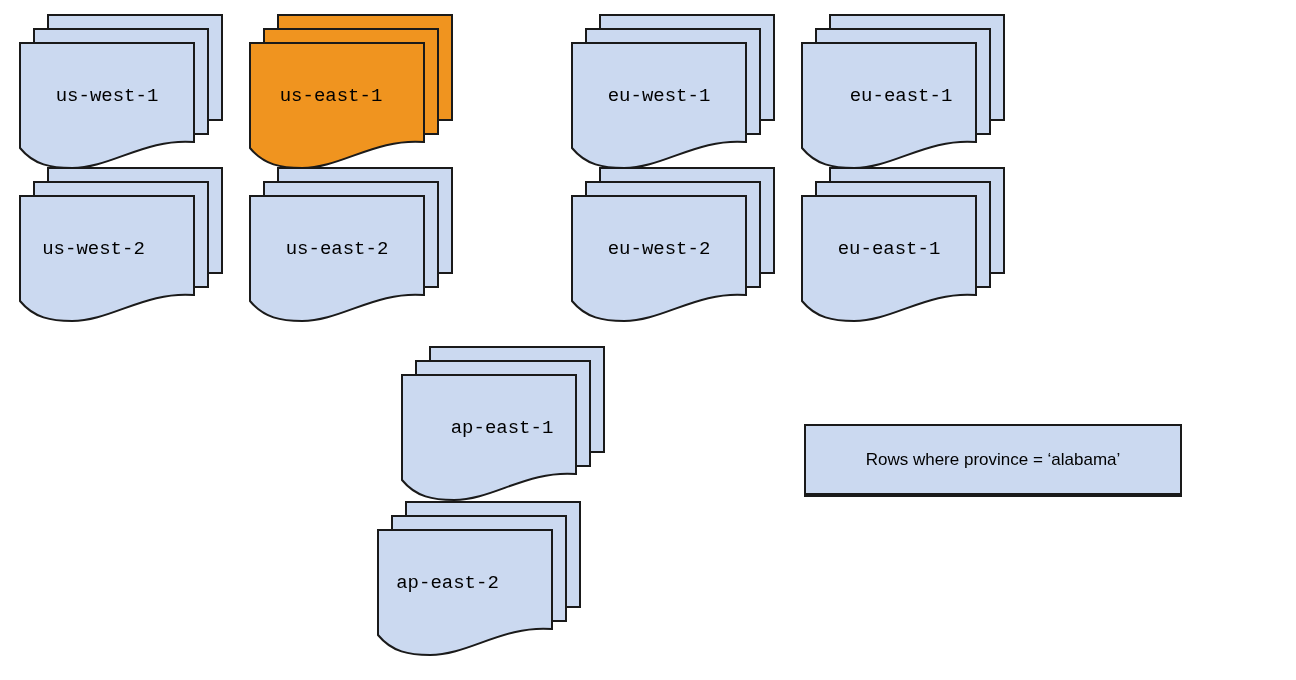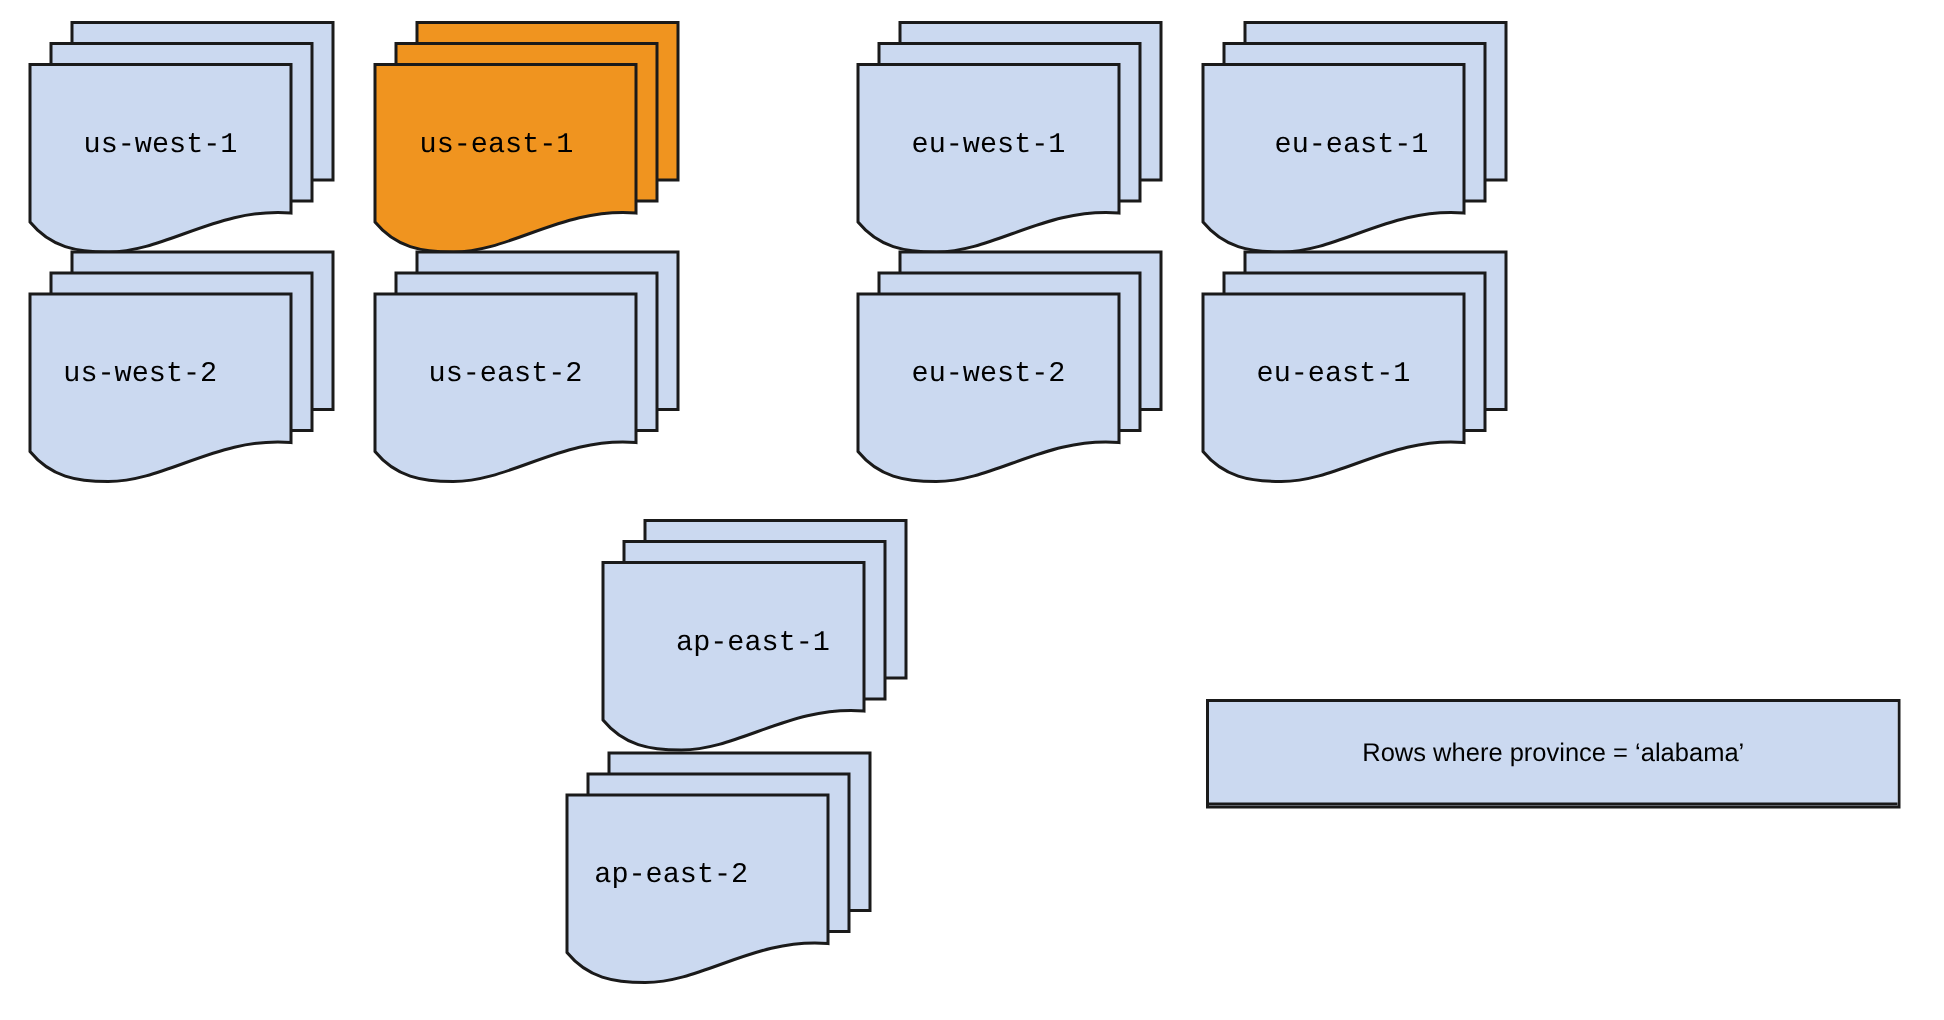--- a/index.html
+++ b/index.html
@@ -32,22 +32,22 @@
     font-family: Liberation Mono, monospace;
     font-size: 19px;
     color: #000000;
     white-space: nowrap;
     text-align: center;
     pointer-events: none;
   }
   .legend {
     position: absolute;
     left: 804px;
-    top: 466px;
-    width: 463px;
+    top: 424px;
+    width: 378px;
     border: 2px solid #1a1a1a;
     box-sizing: border-box;
   }
   .legend-row {
     height: 68px;
     display: flex;
     align-items: center;
     justify-content: center;
     font-family: "Liberation Sans", sans-serif;
     font-size: 17px;

